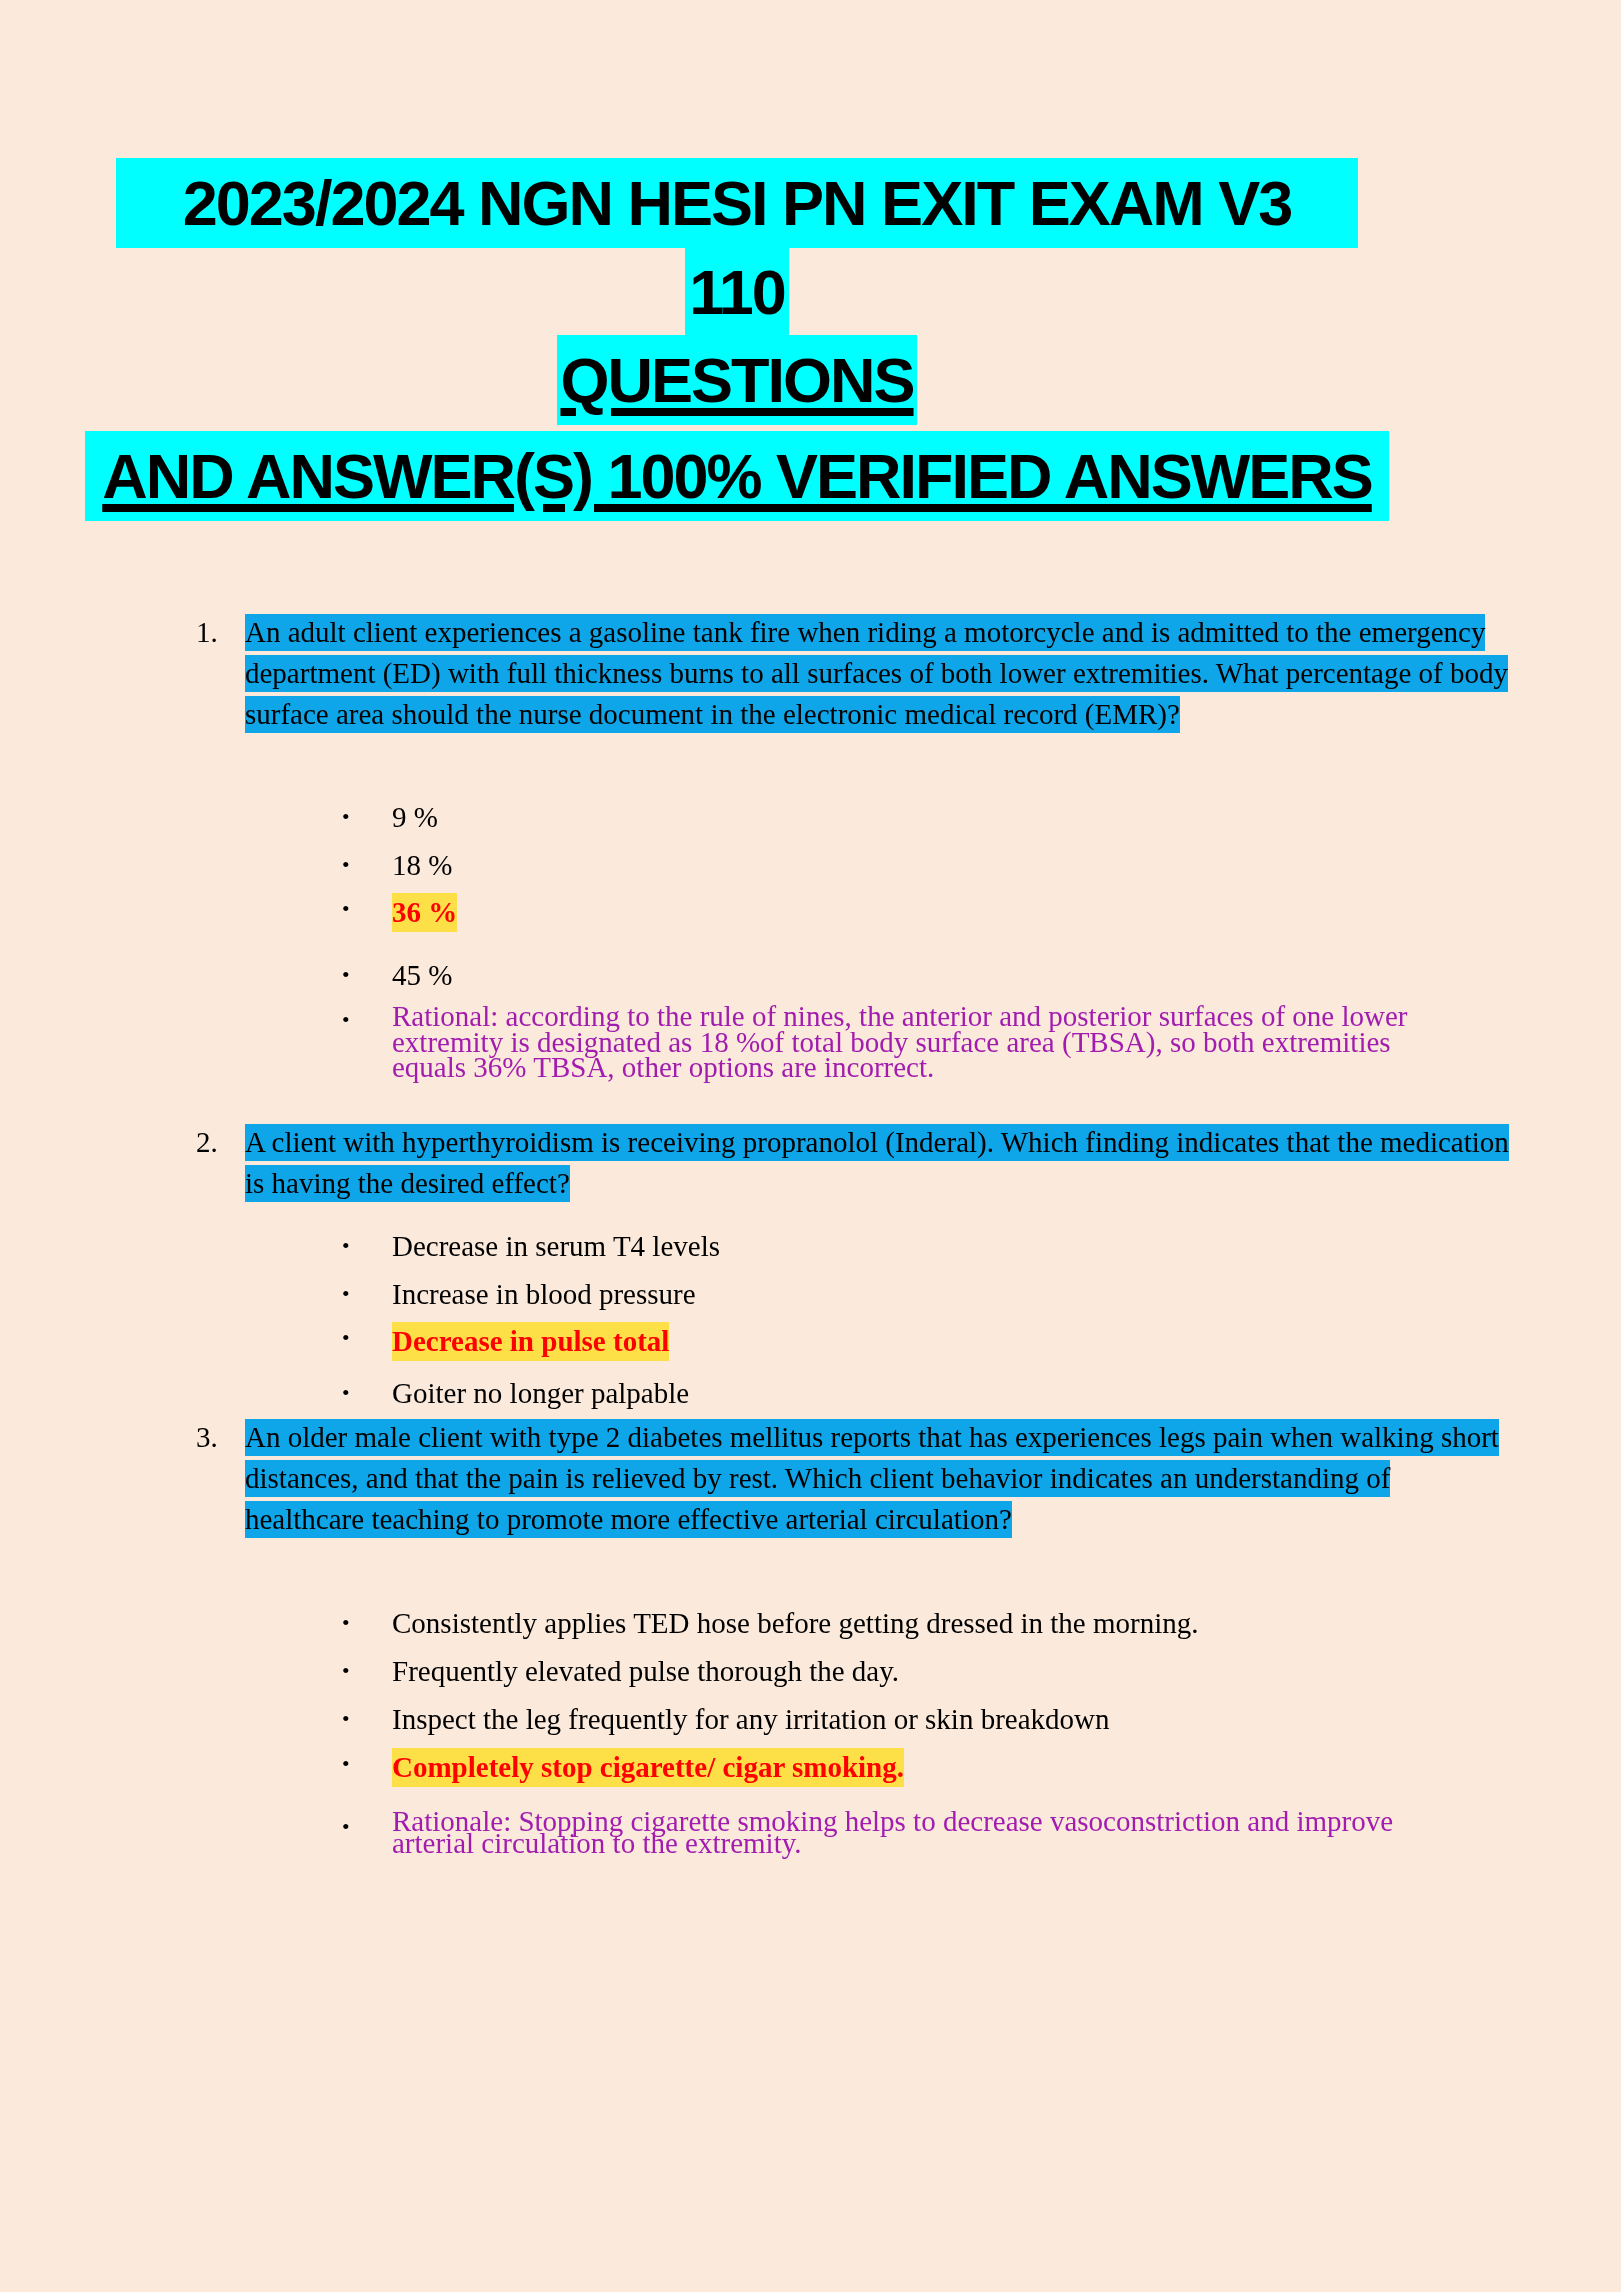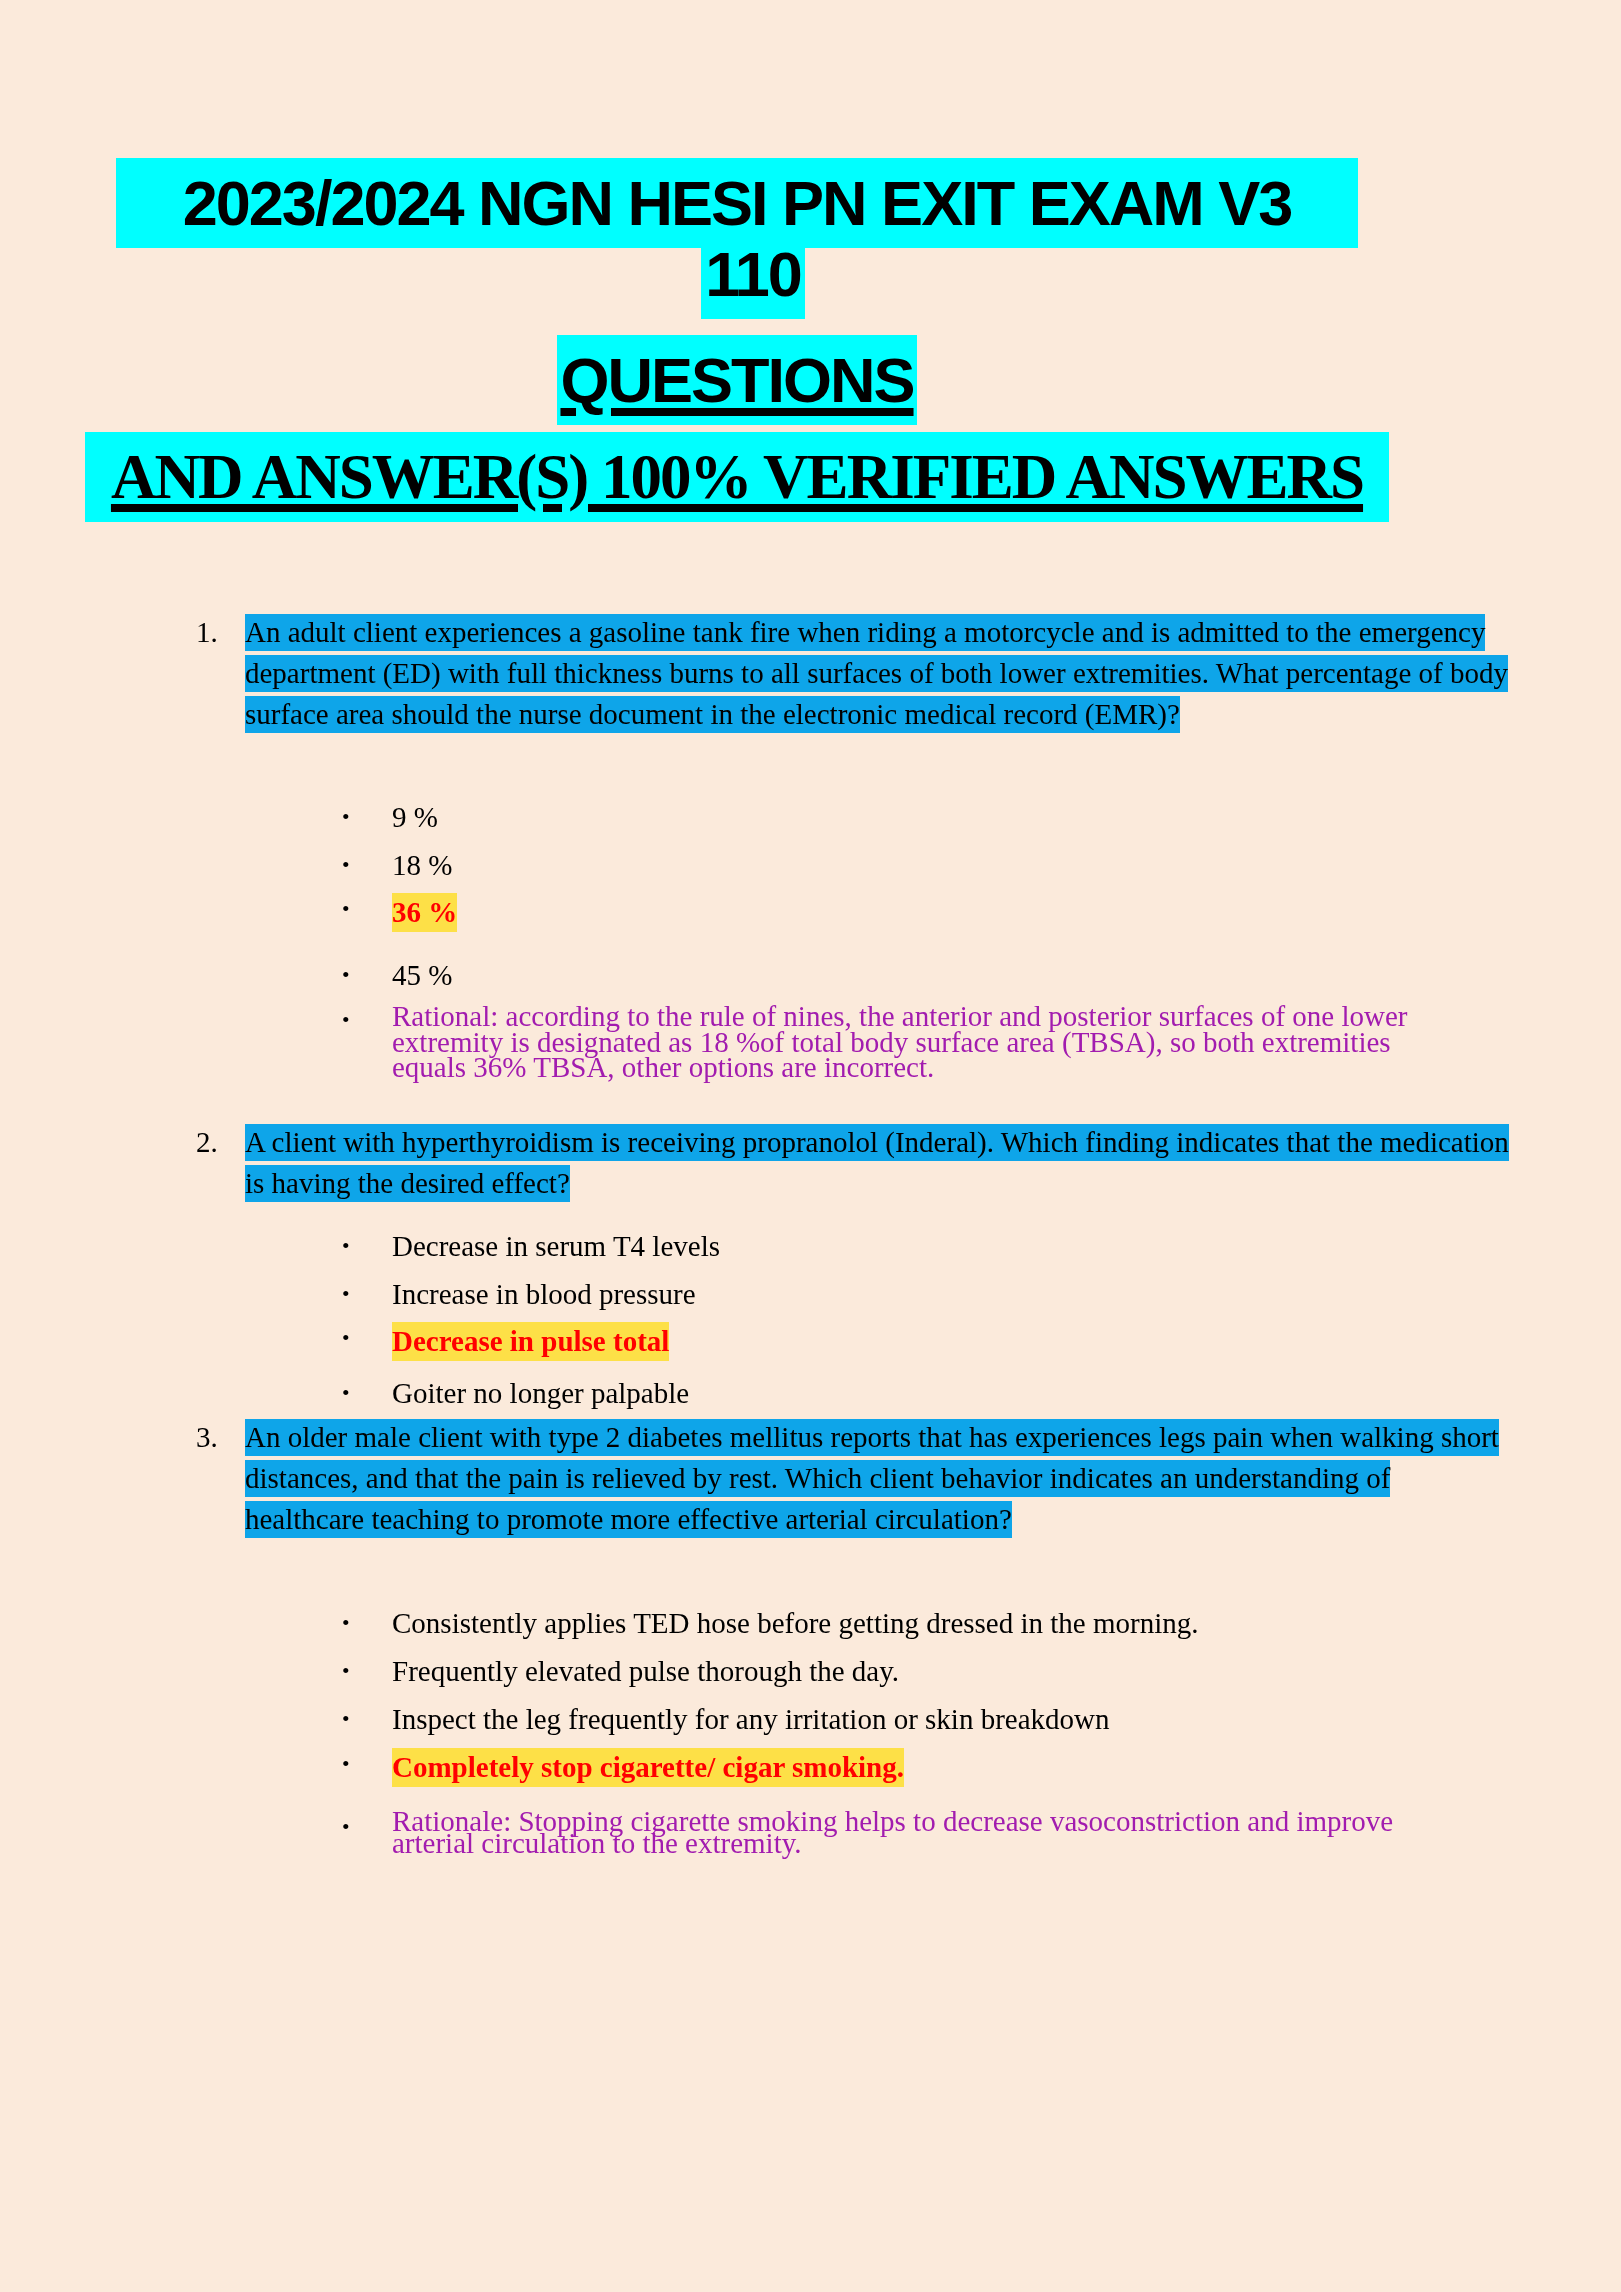--- a/index.html
+++ b/index.html
@@ -31,24 +31,24 @@
       display: inline-block;
       padding: 0 3.9px;
     }
     .title-line.u span {
       text-decoration: underline;
       text-decoration-thickness: 7.8px;
       text-underline-offset: 5.9px;
     }
     #t1 { top: 158px; }
     #t1 span { width: 1235px; }
-    #t2 { top: 229px; padding-left: 16px; }
+    #t2 { top: 247px; }
     #t3 { top: 335px; }
     #t4 { top: 431px; }
-    #t4 span { width: 1296px; font-family: Liberation Serif, serif; }
+    #t4 span { width: 1296px; }
 
     .q {
       position: absolute;
       left: 0;
       width: 1621px;
     }
     .q-num {
       position: absolute;
       left: 196px;
       font-size: 29px;

